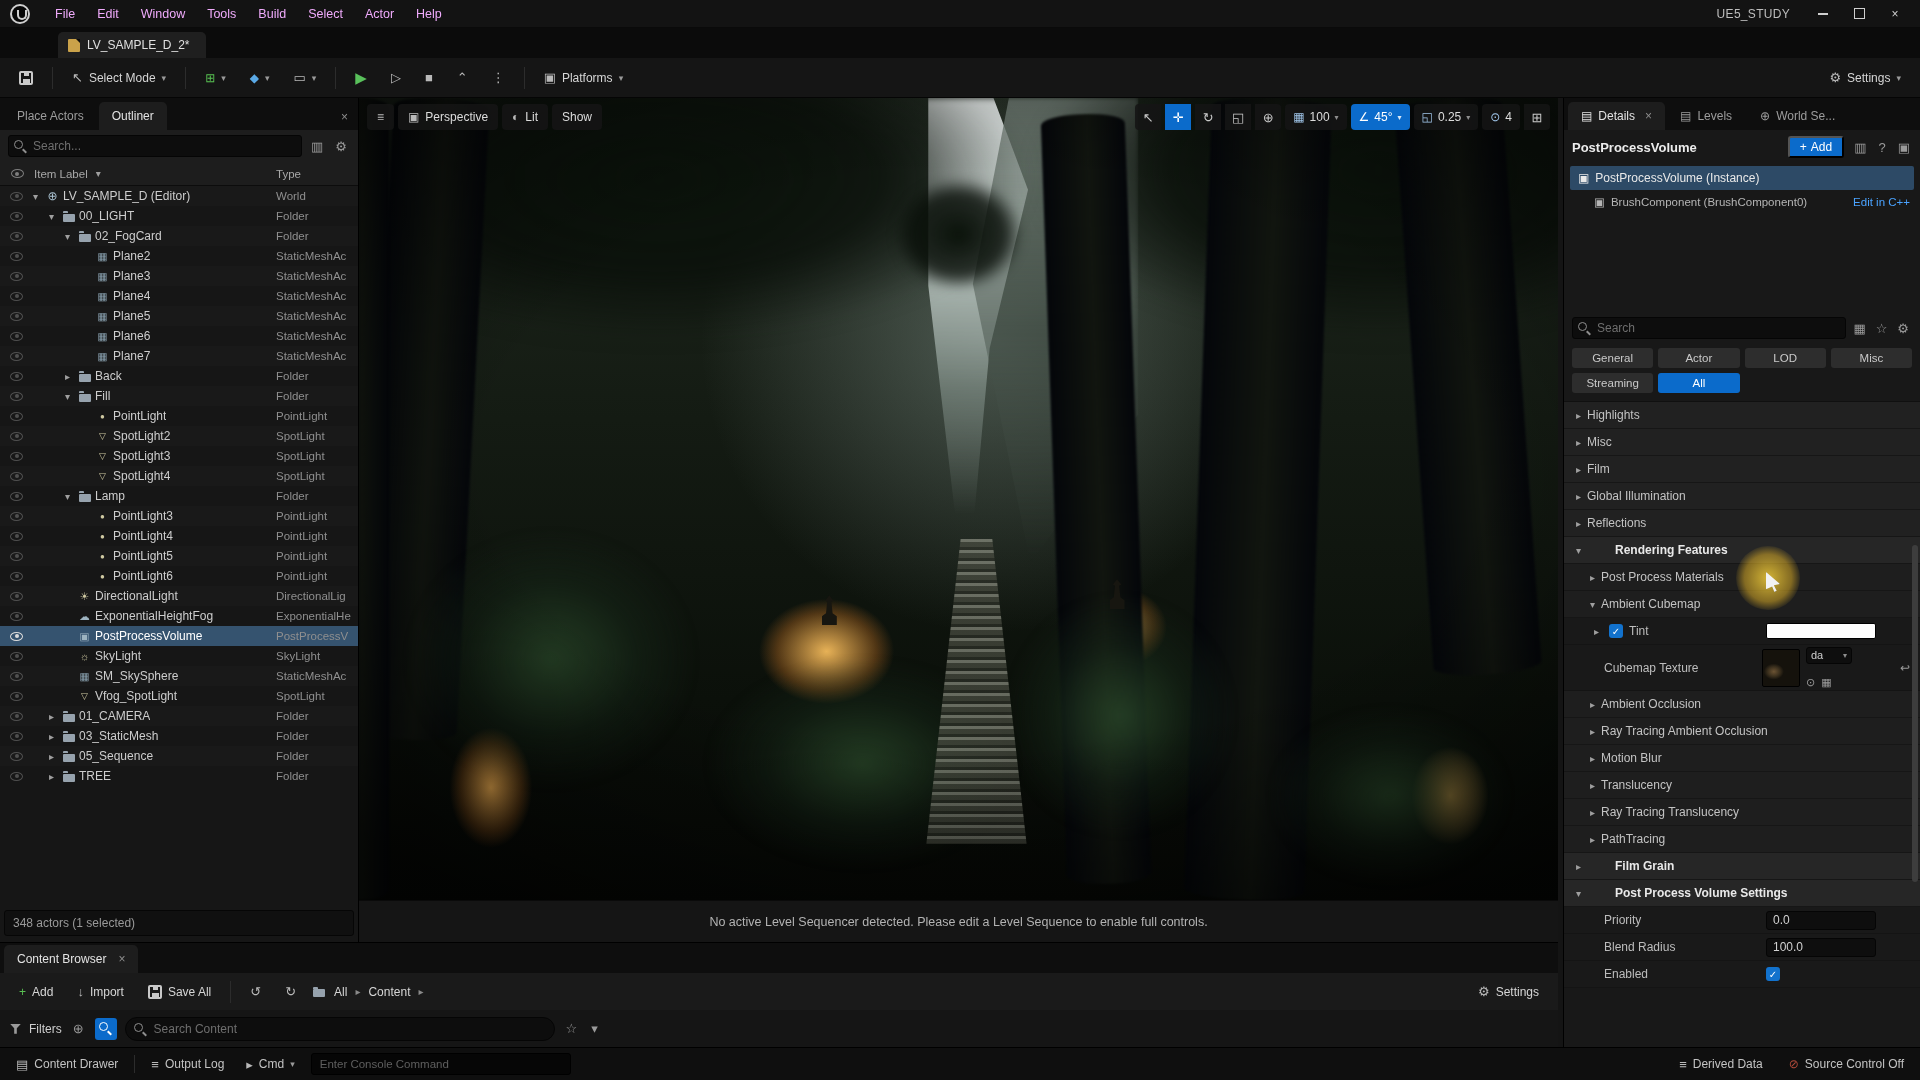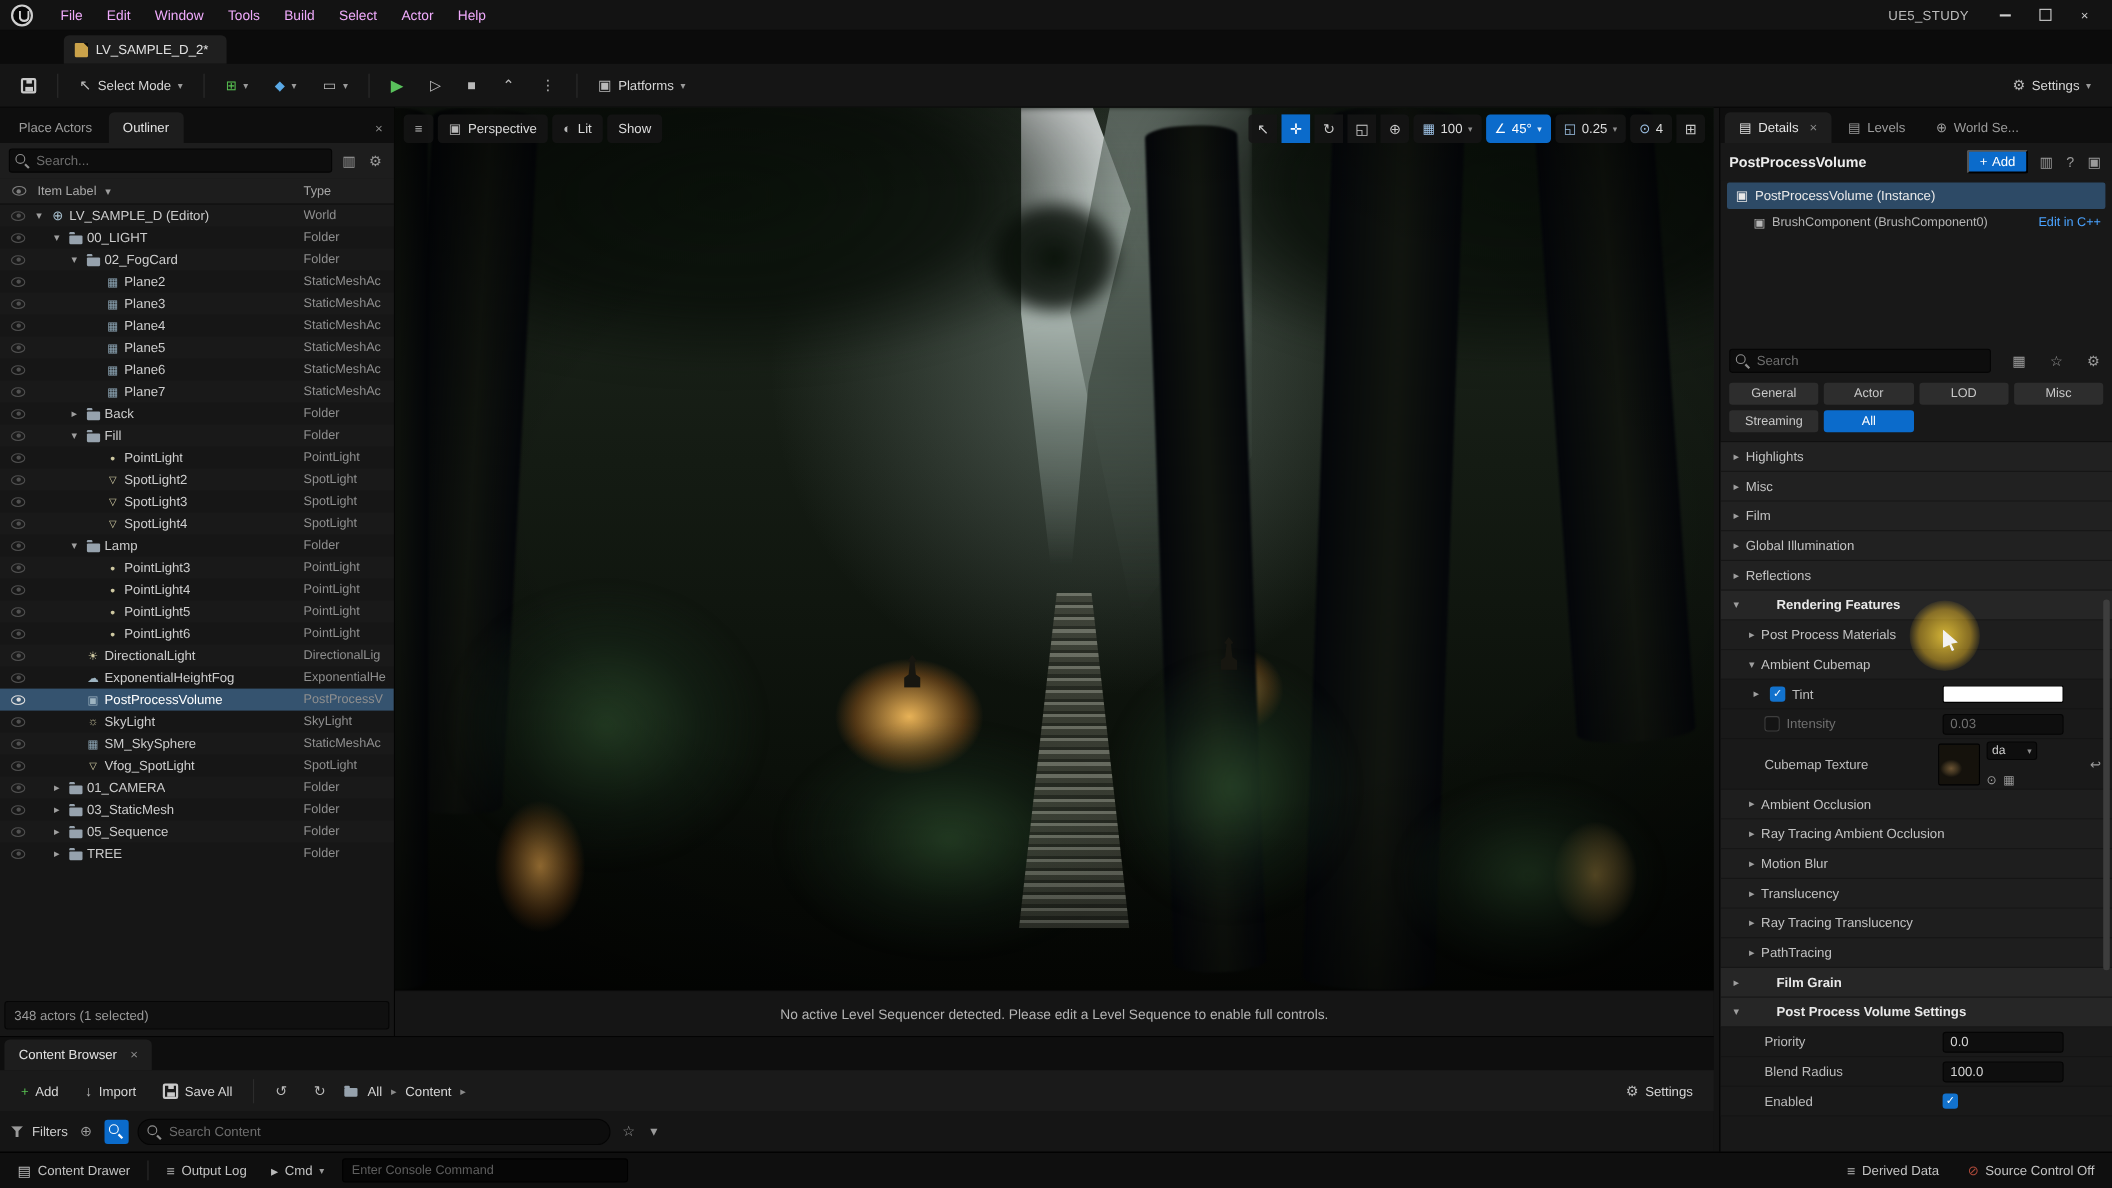--- a/index.html
+++ b/index.html
@@ -162,21 +162,21 @@
   .right-panel { position:absolute; top:98px; left:1563px; width:357px; height:949px; background:#181818; border-left:1px solid #000; overflow:hidden; }
   .rp-tabs { height:32px; background:#0e0e0e; display:flex; align-items:flex-end; padding-left:4px; gap:2px; }
   .rp-header { height:34px; display:flex; align-items:center; gap:8px; padding:0 8px; background:#181818; }
   .rp-title { font-size:13px; font-weight:bold; color:#ececec; flex:1; overflow:hidden; white-space:nowrap; }
   .add-btn { height:22px; background:#0b6bcb; border-radius:3px; color:#fff; display:flex; align-items:center; gap:4px; padding:0 10px; font-size:12px; }
   .rp-hic { color:#9a9a9a; font-size:13px; padding:0 2px; }
   .instance-row { margin:2px 6px 0 6px; height:24px; background:#2d4a66; border-radius:2px; display:flex; align-items:center; gap:6px; padding:0 8px; color:#e9e9e9; }
   .component-row { height:24px; display:flex; align-items:center; gap:6px; padding:0 10px 0 30px; color:#b5b5b5; font-size:11.5px; }
   .edit-cpp { margin-left:auto; color:#4aa3ff; font-size:11.5px; }
   .rp-spacer { height:100px; }
-  .rp-search { height:28px; display:flex; align-items:center; gap:16px; padding:0 8px; }
+  .rp-search { height:28px; display:flex; align-items:center; gap:4px; padding:0 8px; }
   .rp-chips { padding:6px 8px 8px 8px; display:grid; grid-template-columns:repeat(4,1fr); gap:5px; }
   .chip { height:20px; background:#2d2d2d; border-radius:3px; display:flex; align-items:center; justify-content:center; color:#c9c9c9; font-size:11.5px; }
   .chip.active { background:#0b6bcb; color:#fff; }
 
   .sections { border-top:1px solid #101010; }
   .sec-row { height:27px; display:flex; align-items:center; gap:2px; background:#212121; border-bottom:1px solid #161616; }
   .sec-row[data-indent="0"] { padding-left:8px; }
   .sec-row[data-indent="1"] { padding-left:22px; background:#1e1e1e; }
   .sec-label { color:#c3c3c3; font-size:12px; }
   .sec-row.bold { background:#262626; }
@@ -846,29 +846,20 @@
       <div class="prop-row">
         <span class="prop-label">
           <span class="arrow" data-state="collapsed"></span>
           <span class="cb"></span>
           <span>Tint</span>
         </span>
         <span class="prop-value">
             <span class="swatch"></span>
           </span>
       </div>
-      <div class="prop-row dim">
-        <span class="prop-label">
-          <span class="cb unchecked"></span>
-          <span>Intensity</span>
-        </span>
-        <span class="prop-value">
-            <span class="val-box dim">0.03</span>
-          </span>
-      </div>
       <div class="prop-row tall">
         <span class="prop-label">
             <span>Cubemap Texture</span>
           </span>
         <span class="prop-value" style="width:150px; margin-right:0;">
           <span class="thumb"></span>
           <span class="asset-col">
             <span class="asset-select">
               <span>da</span>
               <span class="caret" style="font-size:8px; color:#8d8d8d;">▾</span>

